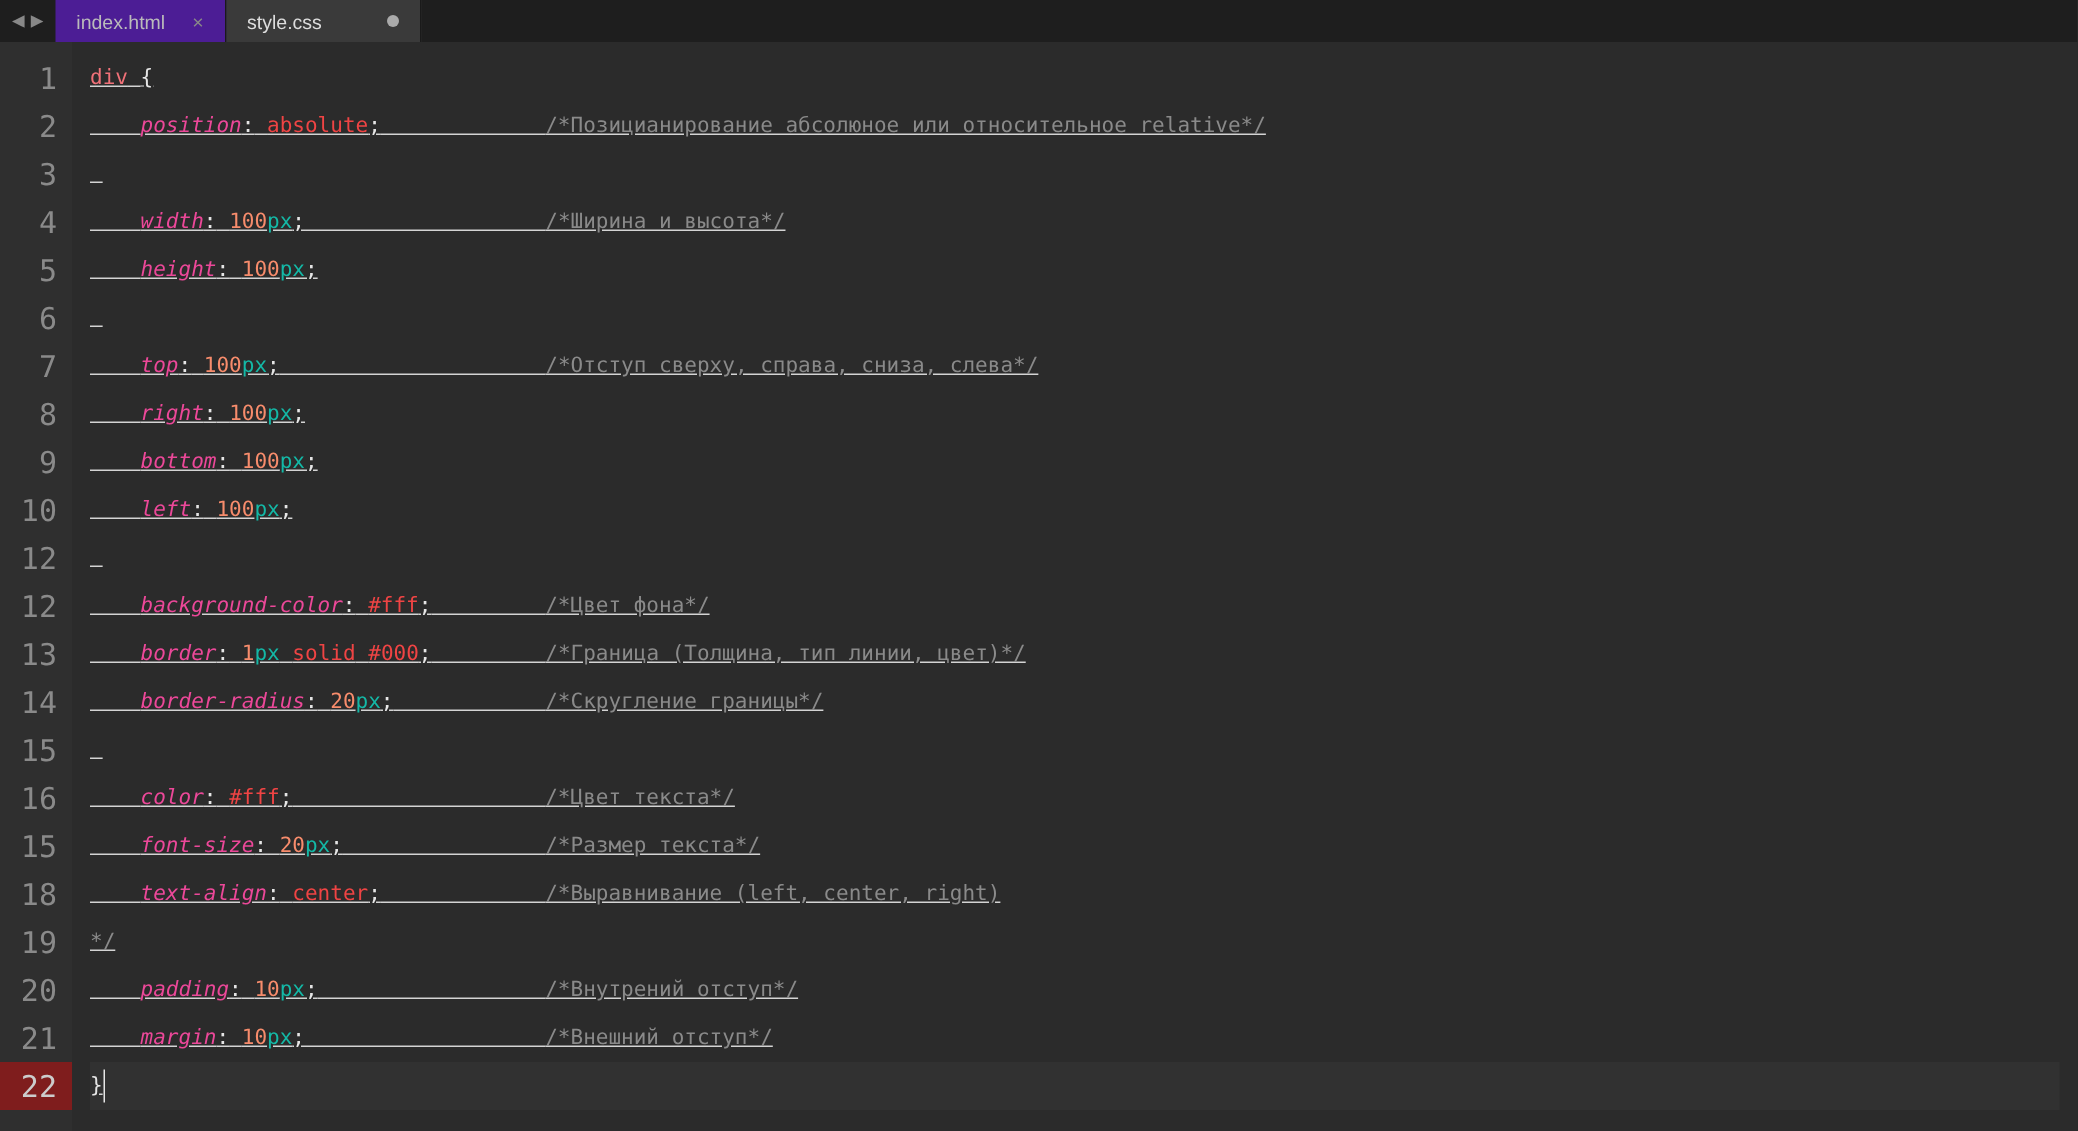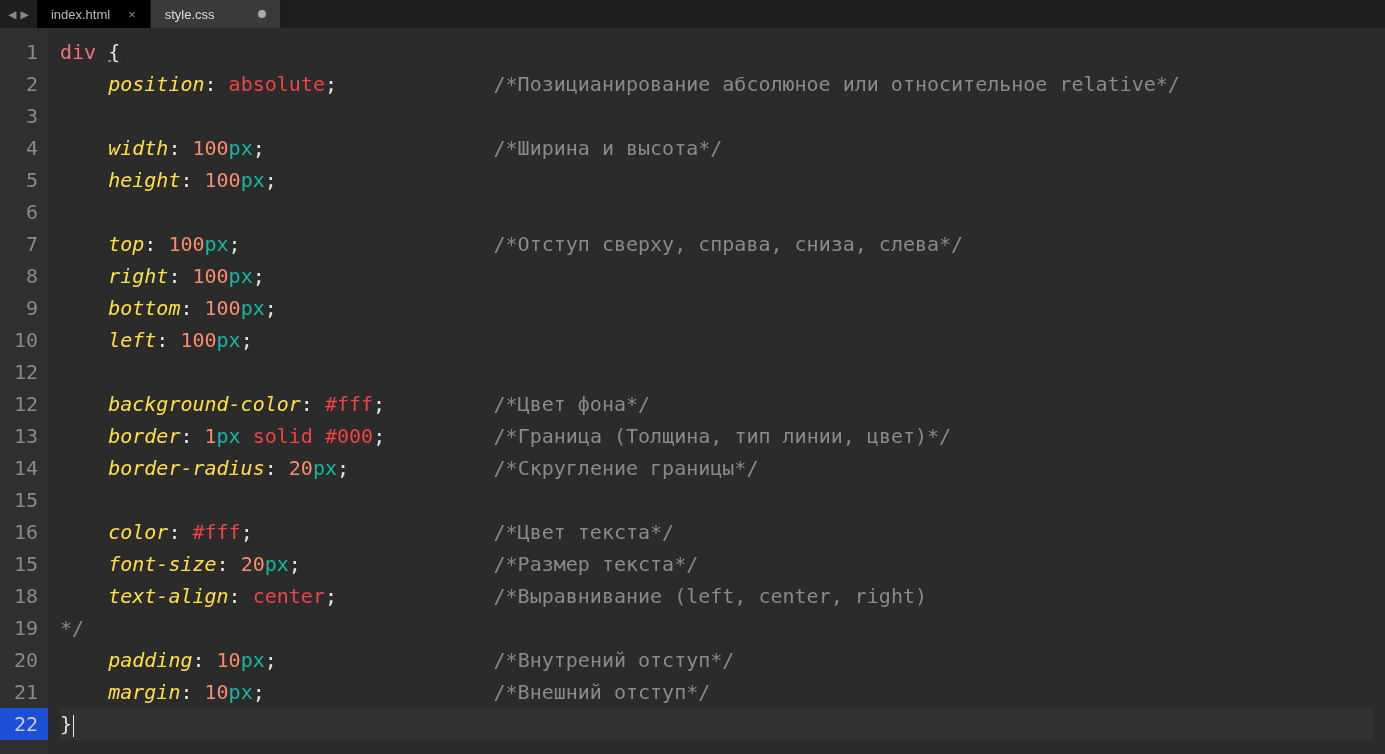--- a/index.html
+++ b/index.html
@@ -29,21 +29,21 @@
   .tabs {
     display: flex;
     align-items: stretch;
   }
   .tab {
     display: flex;
     align-items: center;
     padding: 0 14px;
     font-size: 13px;
     color: #bbb;
-    background: #000000;
+    background: #4c1d95;
     border-right: 1px solid #1a1a1a;
     gap: 18px;
     cursor: pointer;
     font-family: sans-serif;
   }
   .tab.active {
     background: #3a3a3a;
     color: #ddd;
     gap: 43px;
   }
@@ -57,38 +57,39 @@
     width: 48px;
     background: #2f2f2f;
     text-align: right;
     padding: 8px 10px 8px 0;
     color: #8a8a8a;
     font-size: 20px;
     line-height: 32px;
     user-select: none;
   }
   .gutter .active-line {
-    background: #1d4ed8;
+    background: #7f1d1d;
     color: #ccc;
     margin-right: -10px;
     padding-right: 10px;
   }
   .code {
     flex: 1;
     padding: 8px 12px;
     line-height: 32px;
-    font-size: 20px;
+    font-size: 14px;
     white-space: pre;
+    text-decoration: underline;
   }
   .code .line { display:block; height:32px; }
   .code .line.active-bg { background: rgba(255,255,255,0.03); }
   
   .tok-tag    { color: #f07178; }     
   .tok-brace  { color: #e6e6e6; }
-  .tok-prop   { color: #fde047; font-style: italic; }  
+  .tok-prop   { color: #ec4899; font-style: italic; }  
   .tok-punct  { color: #e6e6e6; }
   .tok-num    { color: #f78c6c; }     
   .tok-unit   { color: #14b8a6; }     
   .tok-kw     { color: #ef4444; }     
   .tok-hex    { color: #ef4444; }
   .tok-comm   { color: #8a8a8a; }
   .cursor {
     display:inline-block;
     width:1px; height:22px;
     background:#e6e6e6;

